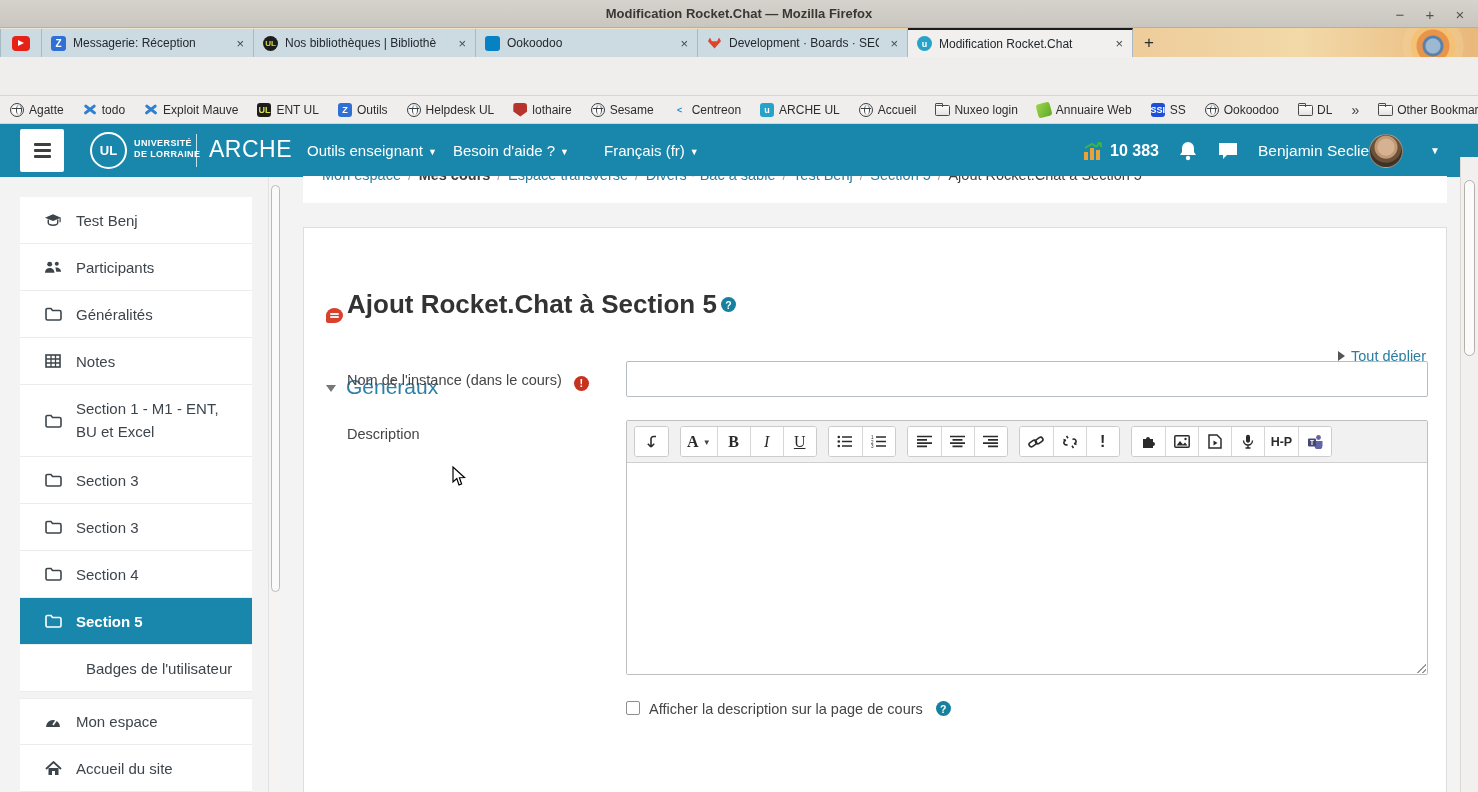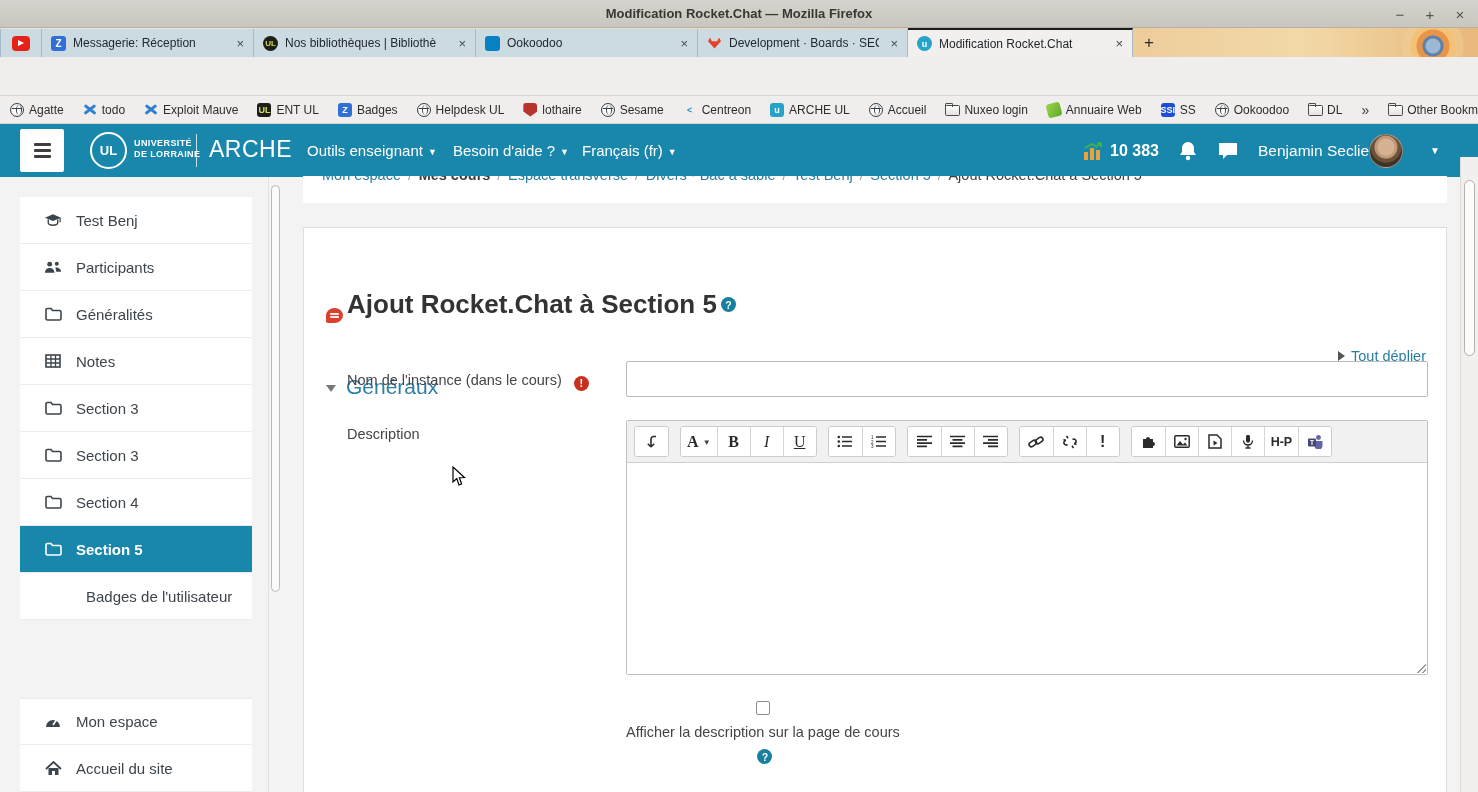--- a/index.html
+++ b/index.html
@@ -128,21 +128,21 @@
   .edbtn { min-width:33px; height:29px; display:flex; align-items:center; justify-content:center; border-left:1px solid #d6d6d6; font-size:15px; color:#2b2b2b; padding:0 6px; background:#fff; }
   .edbtn:first-child { border-left:none; }
   .edbtn b { font-family:"Liberation Serif","DejaVu Serif",serif; font-size:16px; }
   .edbtn .it { font-family:"Liberation Serif","DejaVu Serif",serif; font-style:italic; font-size:16px; }
   .edbtn .un { font-family:"Liberation Serif","DejaVu Serif",serif; font-size:16px; text-decoration:underline; }
   .edbtn .hp { font-weight:bold; font-size:12.5px; letter-spacing:0; }
   .ed-area { height:211px; background:#fff; position:relative; }
   .resize-handle { position:absolute; right:1px; bottom:1px; width:11px; height:11px;
      background:repeating-linear-gradient(135deg, transparent 0 2px, #9a9a9a 2px 3.5px); clip-path:polygon(100% 0,100% 100%,0 100%); }
 
-  .chkrow { position:absolute; left:322px; top:473px; display:flex; align-items:center; gap:9px; font-size:14.5px; color:#454545;flex-direction:column; }
+  .chkrow { position:absolute; left:322px; top:473px; display:flex; align-items:flex-start; gap:9px; font-size:14.5px; color:#454545; }
   .chkbox { width:14px; height:14px; border:1px solid #8f8f8f; border-radius:2px; background:#fff; }
 
   
   .cursor { position:absolute; left:452px; top:466px; width:15px; height:21px; z-index:50; }
 
   svg { display:block; }
 </style>
 </head>
 <body>
 
@@ -283,21 +283,21 @@
   <span class="bm">
       <span class="bi bi-x"></span>
       <span>Exploit Mauve</span>
     </span>
   <span class="bm">
       <span class="bi bi-uldark">UL</span>
       <span>ENT UL</span>
     </span>
   <span class="bm">
       <span class="bi bi-z">Z</span>
-      <span>Badges</span>
+      <span>Outils</span>
     </span>
   <span class="bm">
       <span class="bi bi-globe"></span>
       <span>Helpdesk UL</span>
     </span>
   <span class="bm">
       <span class="bi bi-shield"></span>
       <span>lothaire</span>
     </span>
   <span class="bm">
@@ -357,21 +357,21 @@
   <div class="hdivider"></div>
   <div class="appname">ARCHE</div>
   <div class="hmenu" style="left:295px;">
     <span>Outils enseignant</span>
       <span class="caret">▼</span>
   </div>
   <div class="hmenu" style="left:441px;">
     <span>Besoin d'aide ?</span>
       <span class="caret">▼</span>
   </div>
-  <div class="hmenu" style="left:570px;">
+  <div class="hmenu" style="left:592px;">
     <span>Français (fr)</span>
       <span class="caret">▼</span>
   </div>
   <div class="hcounter">
     <svg width="20" height="18" viewBox="0 0 20 18">
       <rect x="1" y="10" width="4" height="8" fill="#e8a33d"></rect>
         <rect x="7" y="6" width="4" height="12" fill="#e8a33d"></rect>
         <rect x="13" y="8" width="4" height="10" fill="#e8a33d"></rect>
       <path d="M2 6 L9 2 L13 4.5 L18 1" stroke="#3bb54a" stroke-width="2" fill="none"></path>
         <path d="M18 1 L18 5 M18 1 L14.5 1" stroke="#3bb54a" stroke-width="2" fill="none"></path>
@@ -428,20 +428,28 @@
     </div>
     <div class="sideitem">
       <span class="sicon">
         <svg width="16" height="14" viewBox="0 0 16 14">
             <rect x="1" y="1" width="14" height="12" fill="none" stroke="#3d454c" stroke-width="1.6"></rect>
             <path d="M1 5 H15 M1 9 H15 M6 1 V13 M10.5 1 V13" stroke="#3d454c" stroke-width="1.3"></path>
           </svg>
       </span>
         <span>Notes</span>
     </div>
+    <div class="sideitem" style="min-height:70px;">
+      <span class="sicon">
+        <svg width="17" height="14" viewBox="0 0 17 14">
+            <path d="M1 3 a1.5 1.5 0 0 1 1.5-1.5 H6 l1.5 2 H14.5 A1.5 1.5 0 0 1 16 5 v6.5 a1.5 1.5 0 0 1-1.5 1.5 h-12 A1.5 1.5 0 0 1 1 11.5 Z" fill="none" stroke="#3d454c" stroke-width="1.6"></path>
+          </svg>
+      </span>
+        <span style="line-height:1.5;">Section 1 - M1 - ENT, BU et Excel</span>
+    </div>
     <div class="sideitem">
       <span class="sicon">
         <svg width="17" height="14" viewBox="0 0 17 14">
             <path d="M1 3 a1.5 1.5 0 0 1 1.5-1.5 H6 l1.5 2 H14.5 A1.5 1.5 0 0 1 16 5 v6.5 a1.5 1.5 0 0 1-1.5 1.5 h-12 A1.5 1.5 0 0 1 1 11.5 Z" fill="none" stroke="#3d454c" stroke-width="1.6"></path>
           </svg>
       </span>
         <span>Section 3</span>
     </div>
     <div class="sideitem">
       <span class="sicon">

